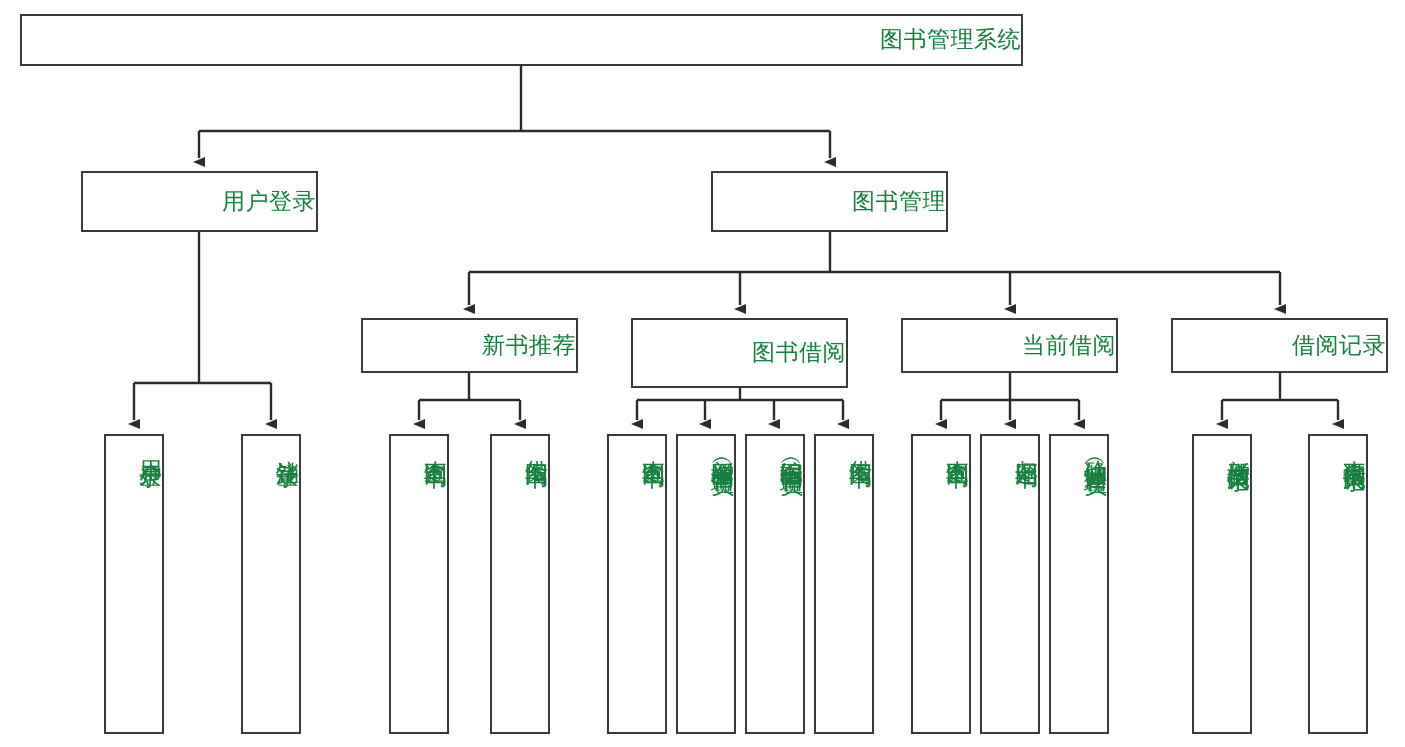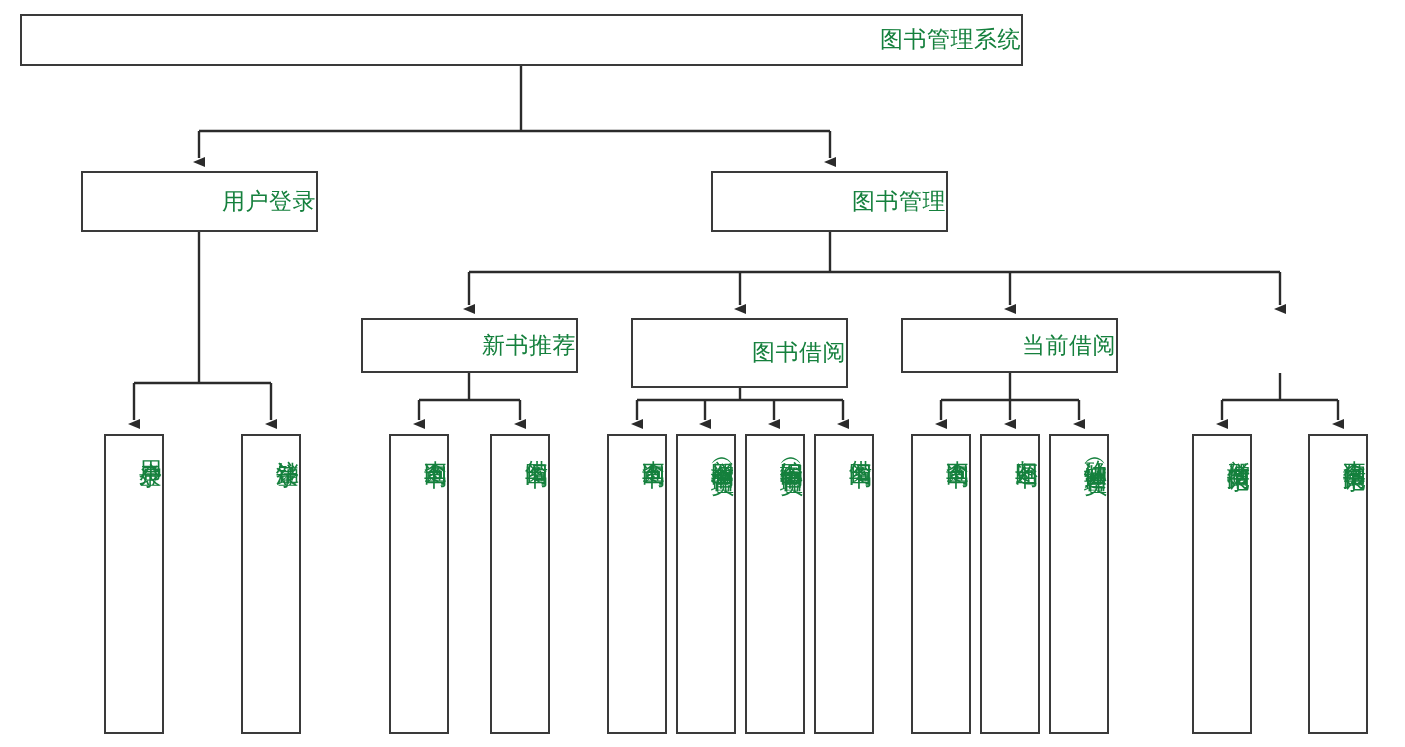--- a/index.html
+++ b/index.html
@@ -139,20 +139,23 @@
   </div>
 
   <div class="node horizontal" style="left:631px; top:318px; width:217px; height:70px;">
     <span class="label">图书借阅</span>
   </div>
 
   <div class="node horizontal" style="left:901px; top:318px; width:217px; height:55px;">
     <span class="label">当前借阅</span>
   </div>
 
+  <div class="node horizontal" style="left:1171px; top:318px; width:217px; height:55px;">
+    <span class="label">借阅记录</span>
+  </div>
 
   <div class="node vertical" style="left:104px; top:434px; width:60px; height:300px;">
     <span class="label">用户登录</span>
   </div>
 
   <div class="node vertical" style="left:241px; top:434px; width:60px; height:300px;">
     <span class="label">注销登录</span>
   </div>
 
   <div class="node vertical" style="left:389px; top:434px; width:60px; height:300px;">

